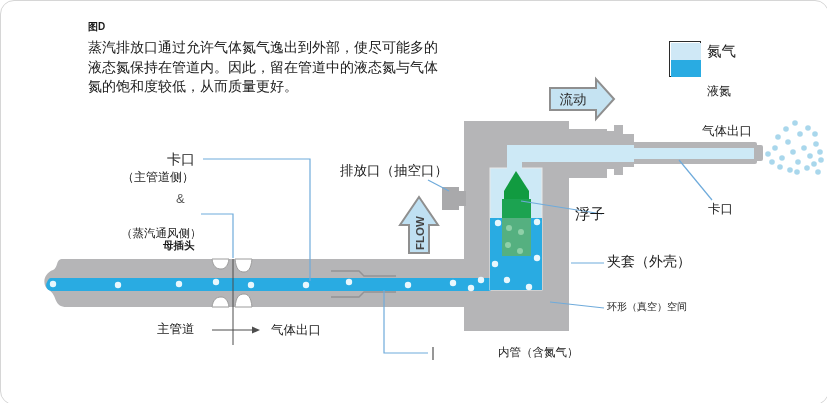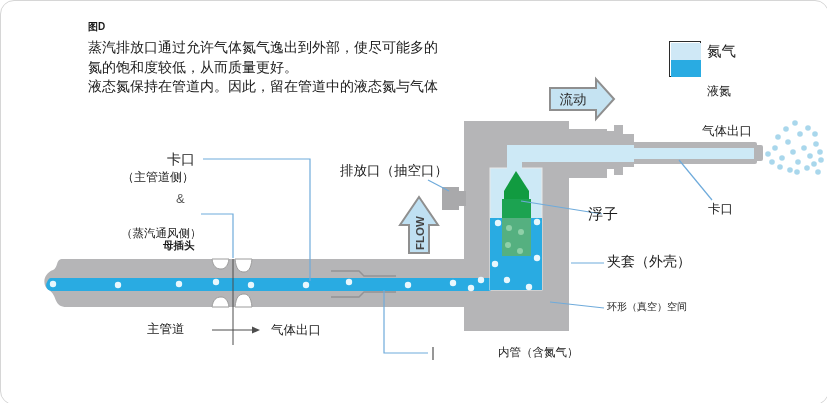--- a/index.html
+++ b/index.html
@@ -17,24 +17,24 @@
   .legend-gas{position:absolute;left:1px;top:1px;width:30px;height:17px;background:#cfe8f6;}
   .legend-liq{position:absolute;left:1px;top:18px;width:30px;height:17px;background:#29abe2;}
   .legend-t1{position:absolute;left:38px;top:1px;font-size:14.5px;}
   .legend-t2{position:absolute;left:38px;top:19px;font-size:12px;margin-top:23px;}
   .l-bayonet-left{left:166px;top:150px;font-size:14px;}
   .l-bayonet-side{left:121px;top:169px;font-size:12px;}
   .l-amp{left:175px;top:190px;font-size:13px;color:#555;}
   .l-femaleplug{left:162px;top:206px;font-size:10.5px;font-weight:bold;margin-top:32px;}
   .l-ventside{left:120px;top:225px;font-size:11.5px;}
   .l-ventport{left:339px;top:137px;font-size:13.5px;width:112px;white-space:normal;line-height:17px;margin-top:24px;}
-  .l-mainpipe{left:146px;top:321px;font-size:12.5px;}
+  .l-mainpipe{left:156px;top:321px;font-size:12.5px;}
   .l-steamvent{left:270px;top:322px;font-size:12.5px;}
   .l-innerpipe{left:497px;top:344px;font-size:11.5px;}
-  .l-float{left:587px;top:204px;font-size:15px;}
+  .l-float{left:574px;top:204px;font-size:15px;}
   .l-jacket{left:606px;top:252px;font-size:14px;}
   .l-annular{left:606px;top:300px;font-size:10px;}
   .l-gasoutlet{left:701px;top:123px;font-size:12.5px;}
   .l-bayonet-right{left:707px;top:201px;font-size:12.5px;}
 </style>
 </head>
 <body>
 
 <div class="canvas">
 
@@ -147,22 +147,22 @@
     <line x1="432" y1="346" x2="432" y2="359" stroke="#6b6b6b" stroke-width="1.4"></line>
 
     <line x1="232" y1="258" x2="232" y2="344" stroke="#4d4d4d" stroke-width="1"></line>
     <line x1="211" y1="329" x2="253" y2="329" stroke="#4d4d4d" stroke-width="1"></line>
     <polygon points="259,329 251,325.5 251,332.5" fill="#4d4d4d"></polygon>
   </svg>
 
   <div class="lbl fig-tag">图D</div>
   <div class="lbl desc">
     <div>蒸汽排放口通过允许气体氮气逸出到外部，使尽可能多的</div>
+    <div>液态氮保持在管道内。因此，留在管道中的液态氮与气体</div>
     <div>氮的饱和度较低，从而质量更好。</div>
-    <div>液态氮保持在管道内。因此，留在管道中的液态氮与气体</div>
   </div>
 
   <div class="abs legend">
     <div class="legend-swatch">
       <div class="legend-gas"></div>
       <div class="legend-liq"></div>
     </div>
     <div class="legend-t1">氮气</div>
     <div class="legend-t2">液氮</div>
   </div>

